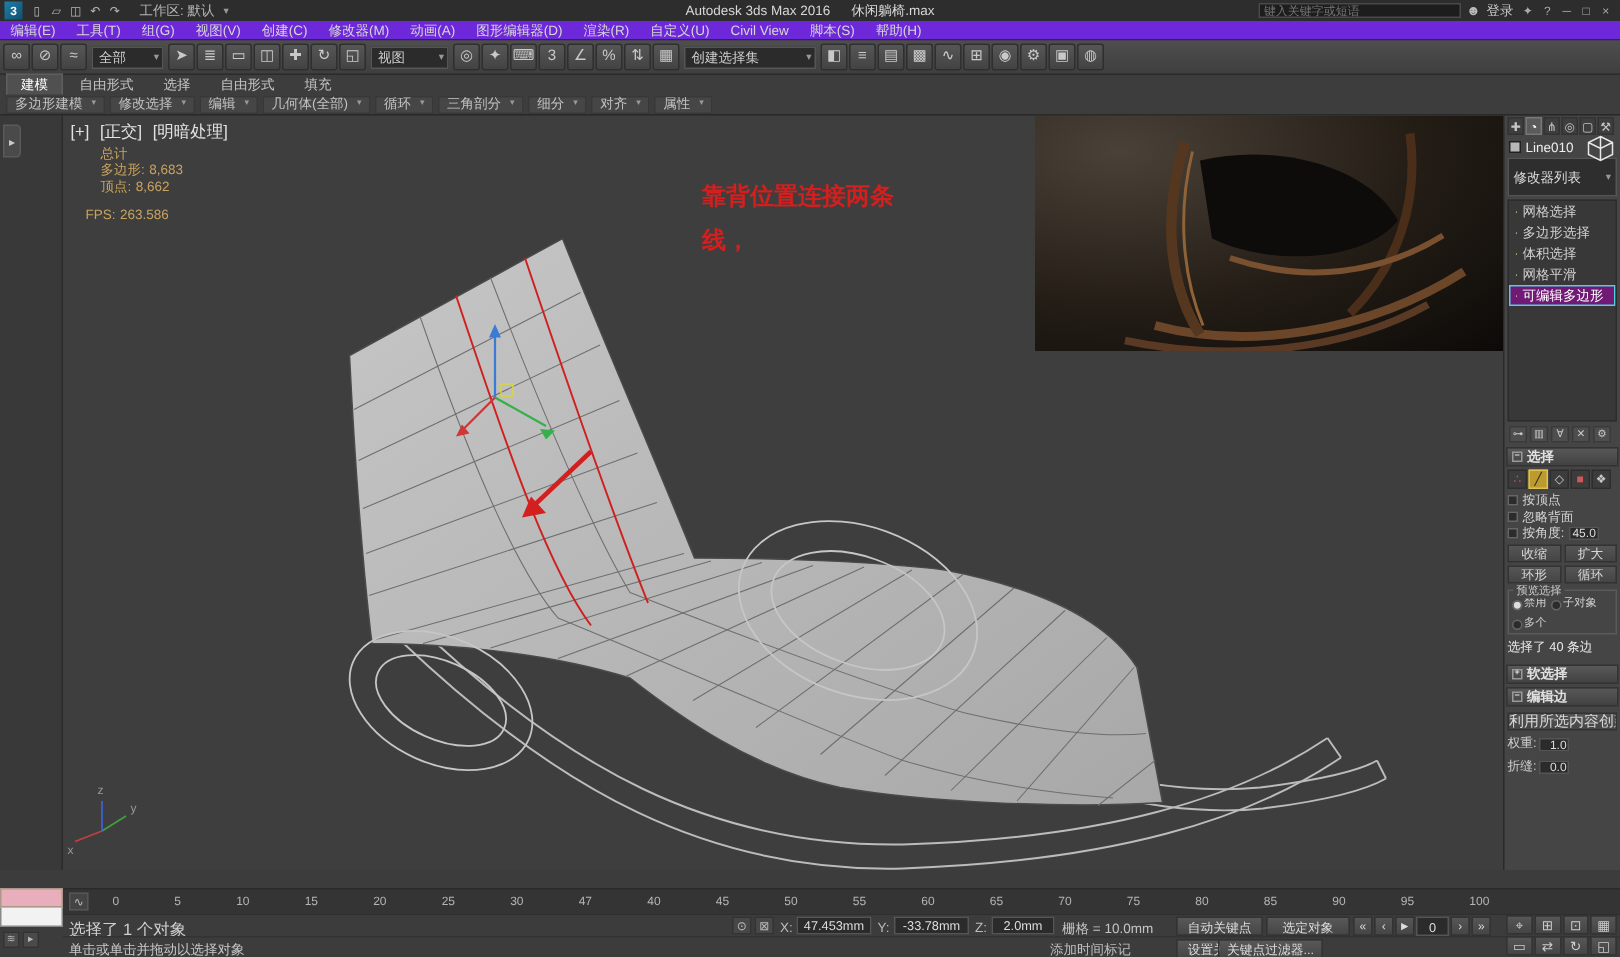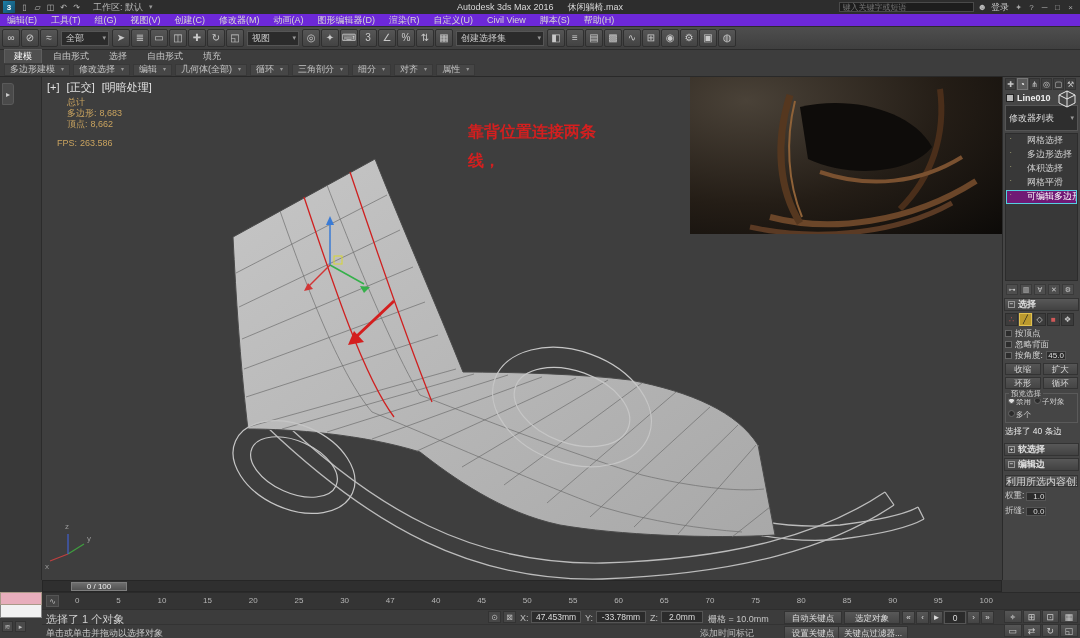--- a/index.html
+++ b/index.html
@@ -50,24 +50,24 @@
   .vp-annotation{position:absolute;left:426px;top:40px;z-index:3;font-size:16px;font-weight:bold;color:#d41f1f;line-height:29px;white-space:nowrap}
   .ref-image{position:absolute;left:648px;top:0;width:312px;height:157px;background:radial-gradient(ellipse at 18% 15%,#4a4238 0%,#241d16 55%,#0c0a08 100%);z-index:2;overflow:hidden}
   
   .right-panel{position:absolute;left:1002px;top:77px;width:78px;height:503px;background:#454545;border-left:1px solid #2a2a2a;font-size:9px;overflow:hidden;z-index:4}
   .rp-tabs{display:flex;gap:1px;padding:1px 2px;height:15px}
   .rp-tab{width:11px;height:12px;text-align:center;line-height:11px;font-size:8px;color:#c5c5c5;background:#3e3e3e;border:1px solid #333;flex:none}
   .rp-tab.active{background:#5b5b5b;color:#fff;border-color:#777}
   .cube-icon{position:absolute;right:2px;top:12px;z-index:3}
   .rp-name-row{display:flex;align-items:center;gap:3px;padding:1px 3px;height:12px}
   .rp-swatch{width:8px;height:8px;background:#b8b8b8;border:1px solid #222;flex:none}
-  .rp-name{font-weight:bold;color:#eee;white-space:nowrap}
+  .rp-name{font-weight:normal;color:#eee;white-space:nowrap}
   .rp-dropdown{margin:1px 2px;height:12px;background:#2e2e2e;border:1px solid #555;display:flex;align-items:center;justify-content:space-between;padding:12px 3px;color:#ddd;white-space:nowrap}
   .rp-stack{margin:2px;height:148px;background:#383838;border:1px solid #2c2c2c;overflow:hidden}
-  .stack-row{height:14px;display:flex;align-items:flex-start;gap:15px;padding-left:4px;color:#d0d0d0;white-space:nowrap}
+  .stack-row{height:14px;display:flex;align-items:center;gap:3px;padding-left:4px;color:#d0d0d0;white-space:nowrap}
   .stack-row .bulb{font-size:7px;color:#cfcf90}
   .stack-row.selected{background:#701a75;color:#fff;outline:1px solid #55cfe0;outline-offset:-1px}
   .rp-stack-btns{display:flex;gap:2px;padding:1px 3px;height:13px}
   .rp-sbtn{width:12px;height:11px;background:#4e4e4e;border:1px solid #3a3a3a;font-size:7px;line-height:9px;text-align:center;color:#c8c8c8;flex:none}
   .rollout-header{height:13px;background:linear-gradient(#585858,#424242);border:1px solid #333;display:flex;align-items:center;gap:3px;padding:0 3px;font-weight:bold;color:#e0e0e0;margin:2px 1px 0;white-space:nowrap}
   .pm{width:7px;height:7px;border:1px solid #999;font-size:6px;line-height:5px;text-align:center;color:#ddd;flex:none}
   .rollout-body{padding:2px 2px 3px}
   .subobj-row{display:flex;gap:1px;margin-bottom:2px}
   .subobj{width:13px;height:13px;background:#3c3c3c;border:1px solid #2e2e2e;text-align:center;line-height:12px;font-size:8px;color:#c8c8c8;flex:none}
   .subobj.red{color:#d05858}
@@ -76,21 +76,21 @@
   .chk{width:7px;height:7px;background:#2c2c2c;border:1px solid #666;flex:none}
   .chk-label{font-size:8.5px;color:#d5d5d5}
   .mini-field{min-width:20px;height:9px;background:#2b2b2b;border:1px solid #555;font-size:8px;color:#ddd;text-align:right;padding:0 1px;line-height:8px}
   .btn-pair{display:grid;grid-template-columns:1fr 1fr;gap:2px;margin-top:2px}
   .small-btn{height:12px;background:linear-gradient(#555,#454545);border:1px solid #333;font-size:8.5px;color:#d8d8d8;text-align:center;line-height:11px;white-space:nowrap;overflow:hidden}
   .preview-box{border:1px solid #5a5a5a;margin-top:4px;padding:3px 2px 2px;position:relative}
   .preview-title{position:absolute;top:-5px;left:3px;background:#454545;font-size:7.5px;color:#cbcbcb;padding:0 2px}
   .radio-row{display:flex;flex-wrap:wrap;gap:3px;font-size:7.5px;color:#d0d0d0;align-items:center}
   .radio{width:7px;height:7px;border-radius:50%;background:#2c2c2c;border:1px solid #666;display:inline-block;margin-right:1px;flex:none}
   .radio.on{background:radial-gradient(circle,#ddd 0,#ddd 2px,#2c2c2c 3px)}
-  .radio-opt{display:flex;align-items:flex-start;white-space:nowrap}
+  .radio-opt{display:flex;align-items:flex-end;white-space:nowrap}
   .sel-status{font-size:8.5px;color:#e8e8e8;margin-top:3px;white-space:nowrap}
   .ee-grid{display:grid;grid-template-columns:1fr 1fr;gap:2px}
   .wide-btn{margin-top:2px;height:12px;background:linear-gradient(#555,#454545);border:1px solid #333;font-size:10px;color:#d8d8d8;text-align:center;line-height:11px;white-space:nowrap;overflow:hidden}
   .wf-row{display:flex;align-items:center;gap:2px;margin-top:3px;font-size:8.5px;white-space:nowrap}
   
   .timeline{position:absolute;left:0;top:580px;width:1080px;height:12px;background:#3a3a3a;z-index:4}
   .tl-track{position:absolute;left:42px;top:0;width:960px;height:12px;background:#2f2f2f;border:1px solid #262626}
   .tl-handle{position:absolute;left:28px;top:1px;width:56px;height:9px;background:linear-gradient(#6e6e6e,#525252);border:1px solid #7e7e7e;font-size:8px;color:#eee;text-align:center;line-height:8px}
   .trackbar{position:absolute;left:0;top:592px;width:1080px;height:17px;background:#343434;border-top:1px solid #2a2a2a;z-index:3}
   .curve-btn{position:absolute;left:46px;top:2px;width:13px;height:12px;background:#444;border:1px solid #555;color:#bbb;font-size:8px;text-align:center;line-height:11px}
@@ -479,25 +479,20 @@
         <span>权重:</span>
         <span class="mini-field" data-name="weight-field">1.0</span>
       </div>
       <div class="wf-row">
         <span>折缝:</span>
         <span class="mini-field" data-name="crease-field">0.0</span>
       </div>
     </div>
   </div>
 
-  <div class="timeline" data-name="time-slider">
-    <div class="tl-track" data-name="time-slider-track">
-      <div class="tl-handle" data-name="time-slider-handle">0 / 100</div>
-    </div>
-  </div>
 
   <div class="trackbar" data-name="track-bar">
     <div class="curve-btn" data-name="mini-curve-editor-button">∿</div>
     <div class="tb-ruler" data-name="track-bar-ruler">
         <span data-name="ruler-tick">0</span>
         <span data-name="ruler-tick">5</span>
         <span data-name="ruler-tick">10</span>
         <span data-name="ruler-tick">15</span>
         <span data-name="ruler-tick">20</span>
         <span data-name="ruler-tick">25</span>
@@ -550,21 +545,21 @@
         <div class="frame-field" data-name="current-frame-field">0</div>
         <div class="pb-icon" data-name="next-frame-icon">›</div>
         <div class="pb-icon" data-name="go-to-end-icon">»</div>
       </div>
   </div>
 
   <div class="statusrow2" data-name="prompt-bar">
     <div class="prompt" data-name="prompt-text">单击或单击并拖动以选择对象</div>
     <div class="addtag" data-name="add-time-tag">添加时间标记</div>
     <div class="ak-btn" style="left:784px;width:58px" data-name="set-key-button">设置关键点</div>
-    <div class="ak-btn" style="left:838px;width:70px" data-name="key-filters-button">关键点过滤器...</div>
+    <div class="ak-btn" style="left:812px;width:70px" data-name="key-filters-button">关键点过滤器...</div>
   </div>
 
   <div class="nav-grid" data-name="viewport-navigation">
       <div class="nav-icon" data-name="zoom-icon">⌖</div>
       <div class="nav-icon" data-name="zoom-all-icon">⊞</div>
       <div class="nav-icon" data-name="zoom-extents-icon">⊡</div>
       <div class="nav-icon" data-name="zoom-extents-all-icon">▦</div>
       <div class="nav-icon" data-name="field-of-view-icon">▭</div>
       <div class="nav-icon" data-name="pan-icon">⇄</div>
       <div class="nav-icon" data-name="orbit-icon">↻</div>

